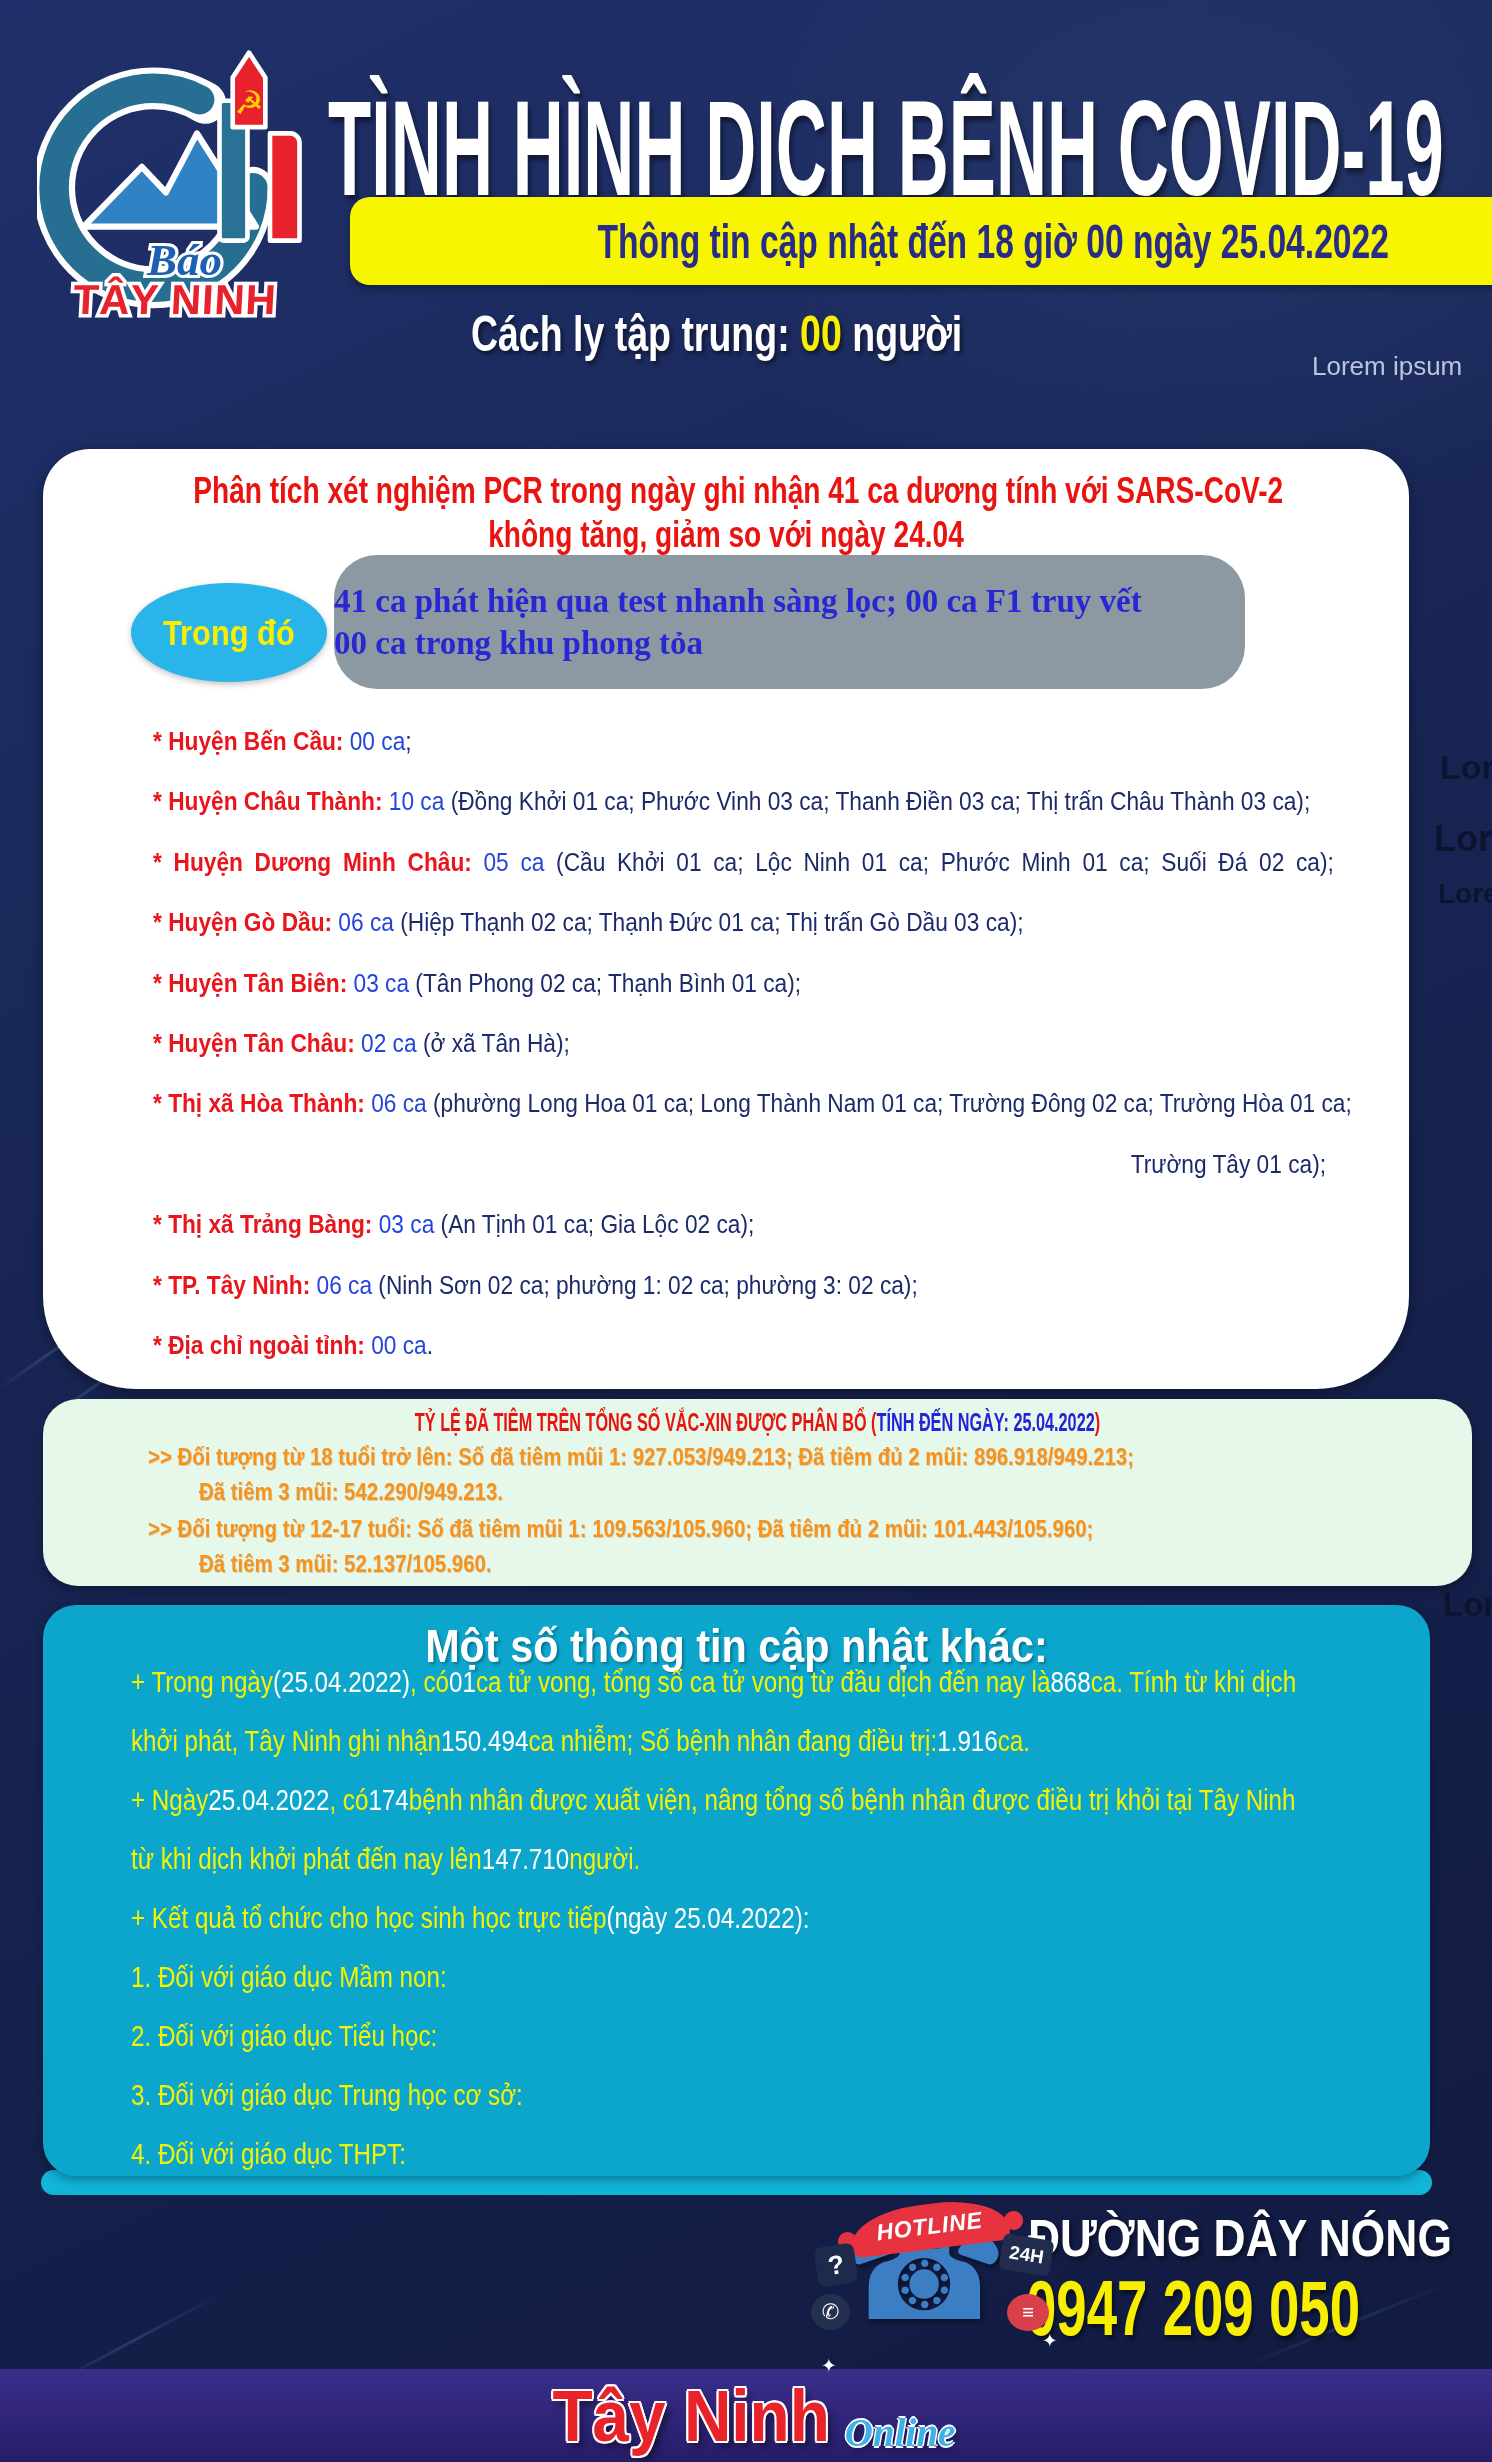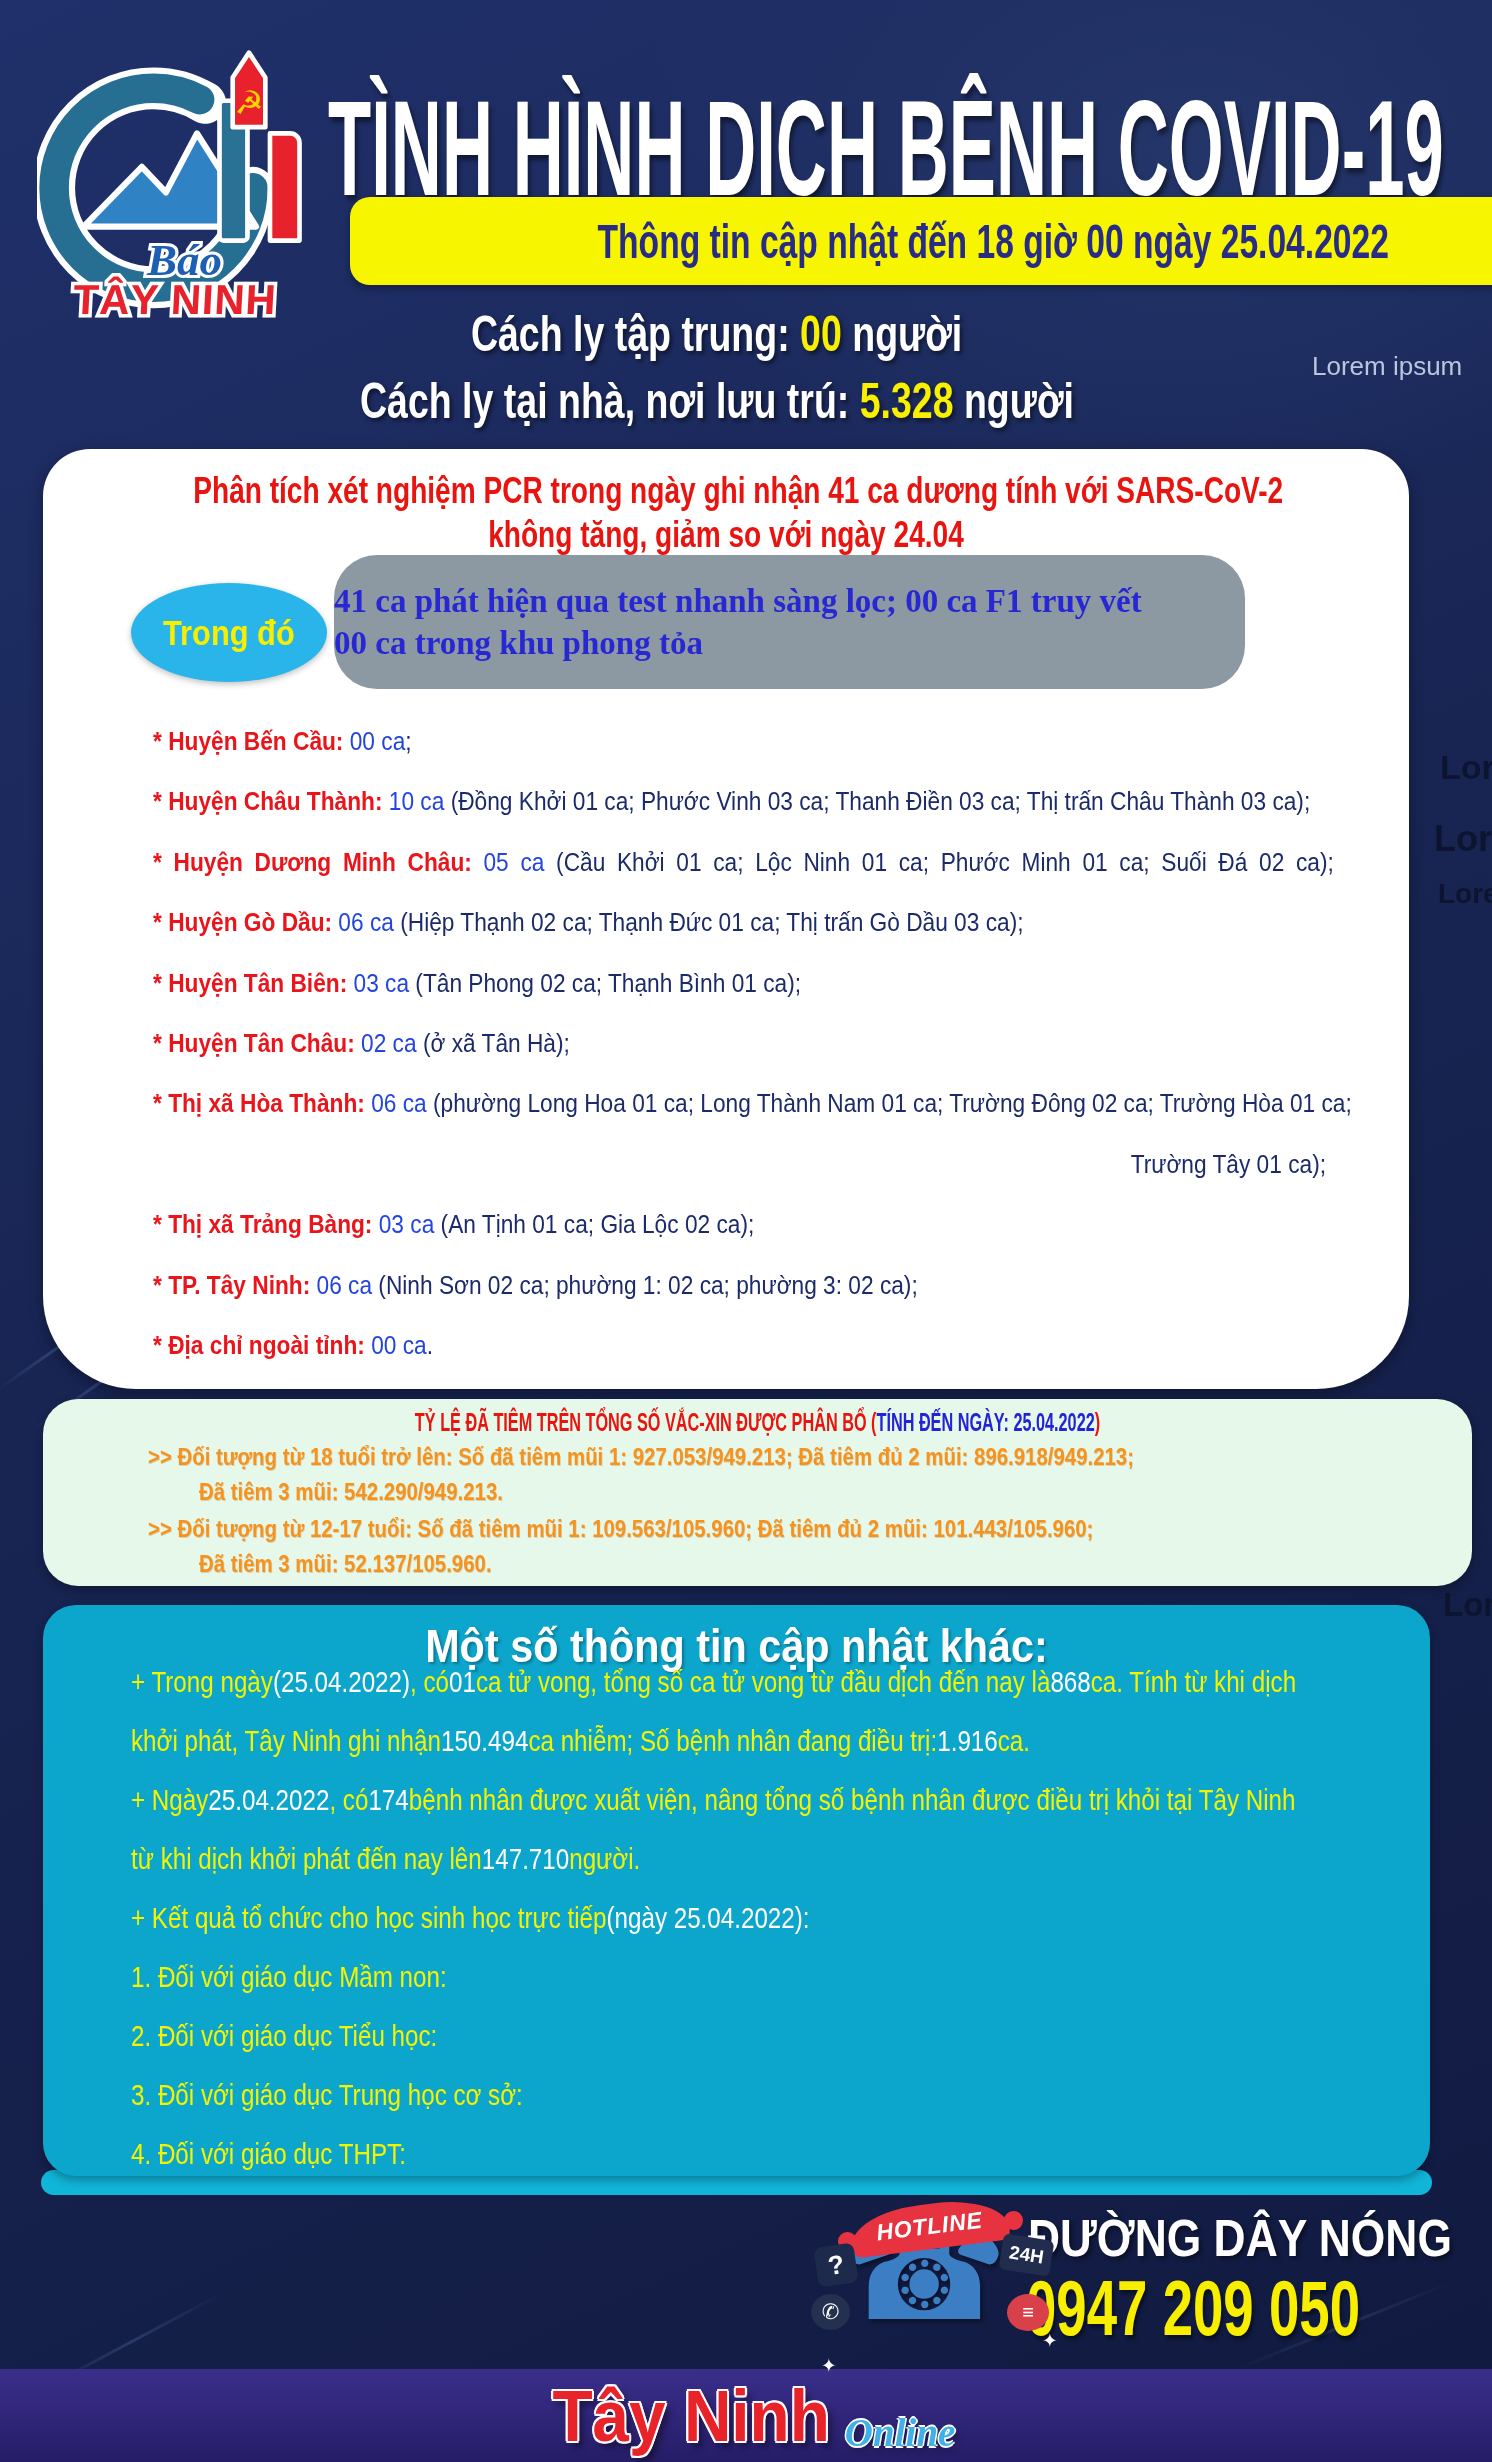--- a/index.html
+++ b/index.html
@@ -126,23 +126,20 @@
   </div>
 
   <div class="abs title">TÌNH HÌNH DỊCH BỆNH COVID-19</div>
   <div class="abs banner">
     <span>Thông tin cập nhật đến 18 giờ 00 ngày 25.04.2022</span>
   </div>
 
   <div class="abs qline" style="top:305px;">
     <div class="inner"><span class="seg-wt">Cách ly tập trung: </span><span class="seg-yl">00</span><span class="seg-wt"> người</span></div>
   </div>
-  <div class="abs qline" style="top:372px;">
-    <div class="inner"><span class="seg-wt">Cách ly tại nhà, nơi lưu trú: </span><span class="seg-yl">5.328</span><span class="seg-wt"> người</span></div>
-  </div>
   <div class="abs wm-top" style="left:1312px;top:351px;">Lorem ipsum</div>
 
   <span class="abs wm-edge" style="left:1440px;top:748px;font-size:34px;">Lorem</span>
   <span class="abs wm-edge" style="left:1434px;top:818px;font-size:36px;">Lorem</span>
   <span class="abs wm-edge" style="left:1438px;top:878px;font-size:28px;">Lorem</span>
   <span class="abs wm-edge" style="left:1443px;top:1586px;font-size:33px;">Lorem</span>
 
   <div class="abs white-box"></div>
   <div class="abs pcr-heading">
     <div>Phân tích xét nghiệm PCR trong ngày ghi nhận 41 ca dương tính với SARS-CoV-2</div>

